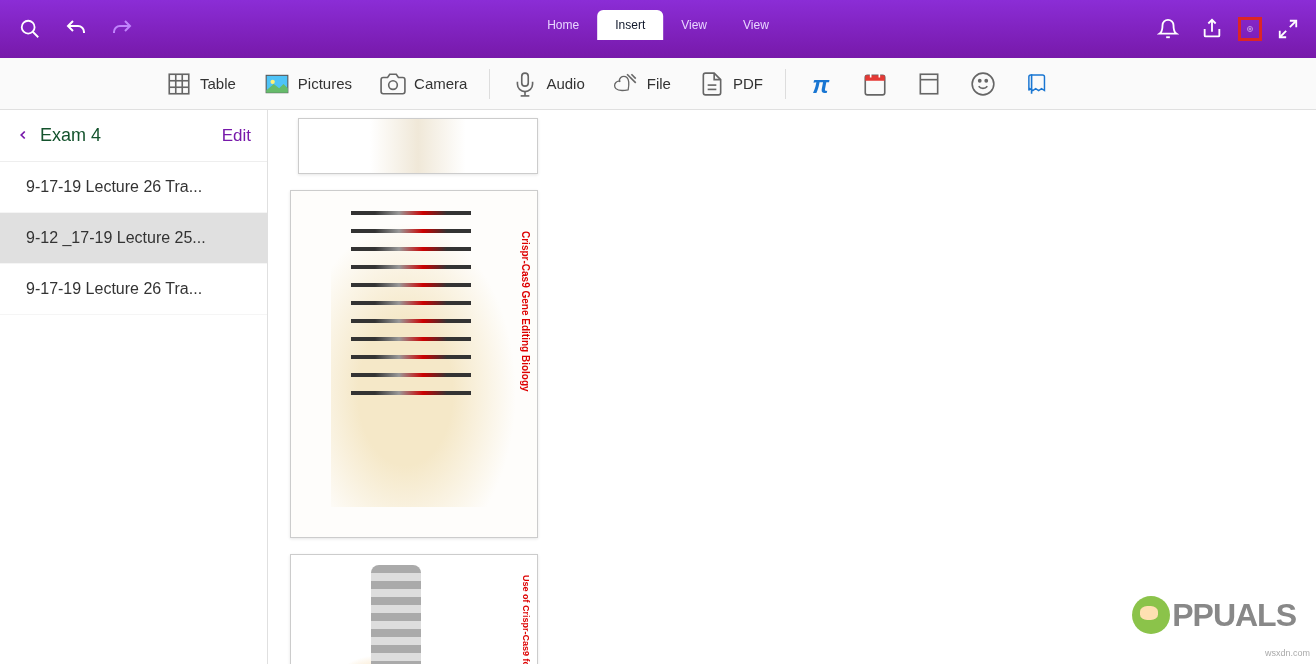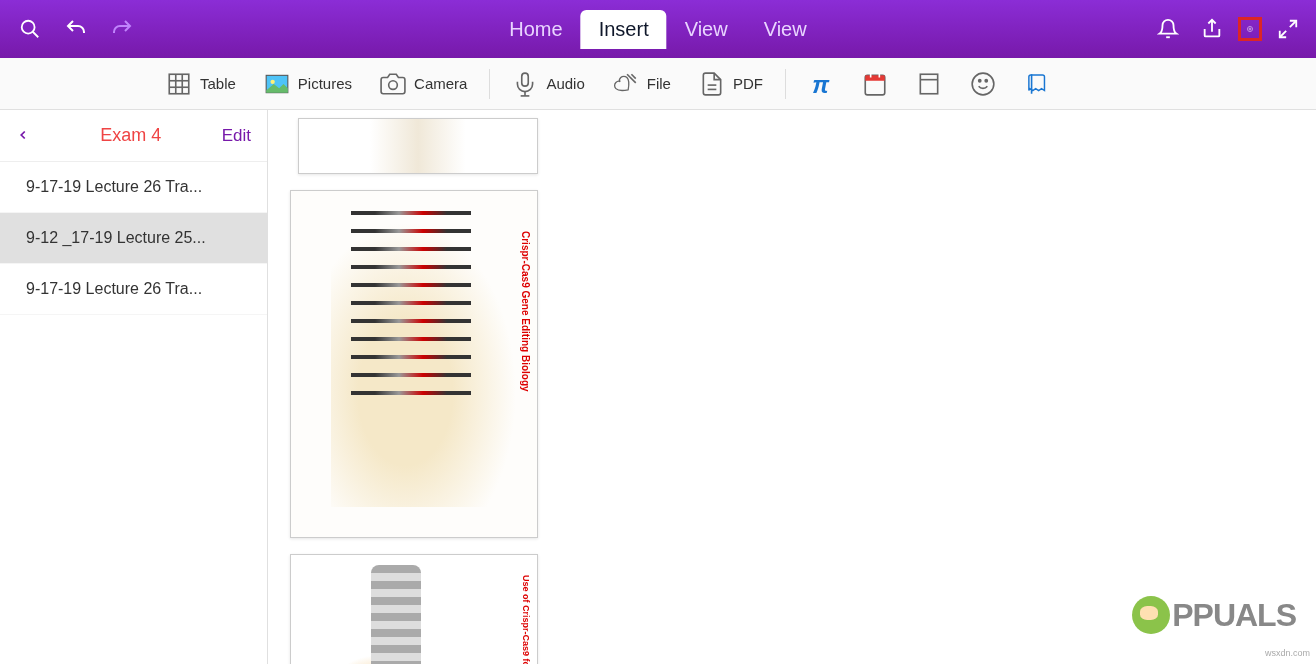--- a/index.html
+++ b/index.html
@@ -42,21 +42,21 @@
       color: #e9d5ff;
       margin-bottom: 2px;
     }
     .tabs {
       display: flex;
       gap: 0;
       margin-top: 4px;
     }
     .tab {
       padding: 8px 18px;
-      font-size: 20px;
+      font-size: 12px;
       color: #e9d5ff;
       cursor: pointer;
       border-radius: 6px 6px 0 0;
     }
     .tab.active {
       background: white;
       color: #0f172a;
       font-weight: 400;
     }
     .title-right {
@@ -137,23 +137,22 @@
       border-bottom: 1px solid #eee;
     }
     .back-btn {
       color: #7719aa;
       font-size: 20px;
       cursor: pointer;
       width: 24px;
     }
     .section-name {
       flex: 1;
-      text-align: center;
       font-size: 18px;
-      color: #ef4444;
+      color: #14532d;
     }
     .edit-btn {
       color: #7719aa;
       font-size: 17px;
       cursor: pointer;
     }
     .page-list {
       flex: 1;
       overflow-y: auto;
     }

